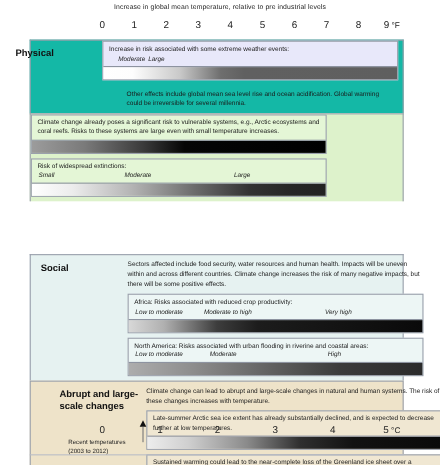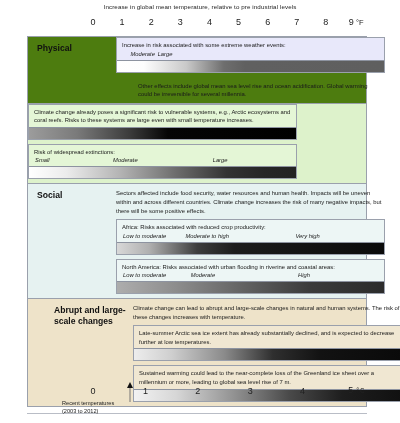--- a/index.html
+++ b/index.html
@@ -48,23 +48,23 @@
   .card-text{font-size:5.9px;line-height:1.45;padding:3px 4px 1px 5px;color:#1a1a1a;}
   .card-levels{
     position:relative;height:8px;margin:0 4px 1px 5px;
     font-size:5.8px;font-style:italic;color:#1a1a1a;
   }
   .card-levels span{position:absolute;top:0;white-space:nowrap;}
   .bar{height:12px;margin:0;box-sizing:border-box;border:1px solid #8d93a0;}
   .card .bar{margin:1px 0 0 0;border-left:none;border-right:none;border-bottom:none;}
 
   
-  .p-physical{background:#4d7c0f;}
+  .p-physical{background:#14b8a6;justify-content:flex-end;}
   .p-ecological{background:#ddf2cb;}
-  .p-social{background:#e6f2f1;}
+  .p-social{background:#e6f2f1;margin-top:48px;}
   .p-abrupt{background:#eee3c9;padding-left:17px;}
 
   .p-physical .card{background:#e8e8fa;}
   .p-ecological .card{background:#e4f6d6;}
   .p-social .card{background:#edf6f5;}
   .p-abrupt .card{background:#f0e7d2;}
 
   .footnote{
     position:absolute;left:62px;top:400px;width:140px;
     font-size:5.6px;line-height:1.4;color:#222;
@@ -170,20 +170,20 @@
     </div>
   </div>
 
 <div class="axis-rule" id="axis-rule" style="top: 412.562px;"></div>
 <div class="axis axis-bottom" id="axis-bottom">
     <div class="tick" style="left: 93px;">0</div>
     <div class="tick" style="left: 145.4px;">1</div>
     <div class="tick" style="left: 197.8px;">2</div>
     <div class="tick" style="left: 250.2px;">3</div>
     <div class="tick" style="left: 302.6px;">4</div>
-    <div class="tick unit-tick" style="left: 355px; font-family: Liberation Mono, monospace;">5<span class="unit">°C</span></div>
+    <div class="tick unit-tick" style="left: 355px;">5<span class="unit">°C</span></div>
   </div>
 <div class="marker" id="marker" style="left: 129.68px;"></div>
 <div class="marker-stem" id="marker-stem" style="left: 129.68px;"></div>
 <div class="footnote">
   <div>Recent temperatures</div>
   <div>(2003 to 2012)</div>
 </div>
 
 </body></html>

